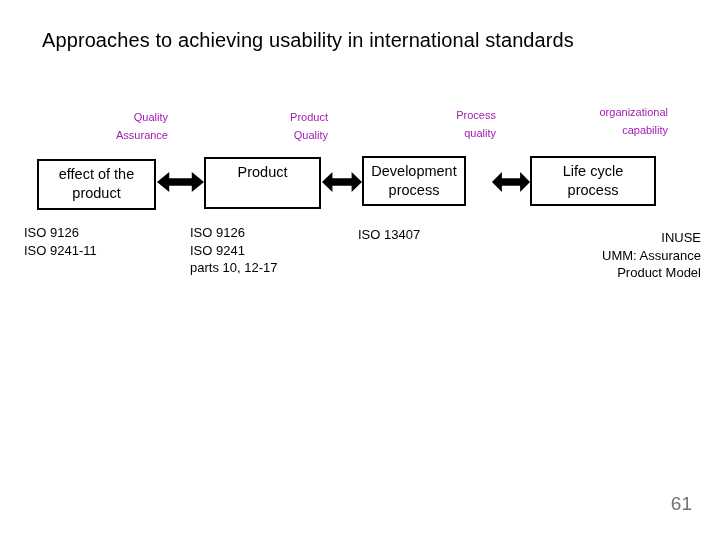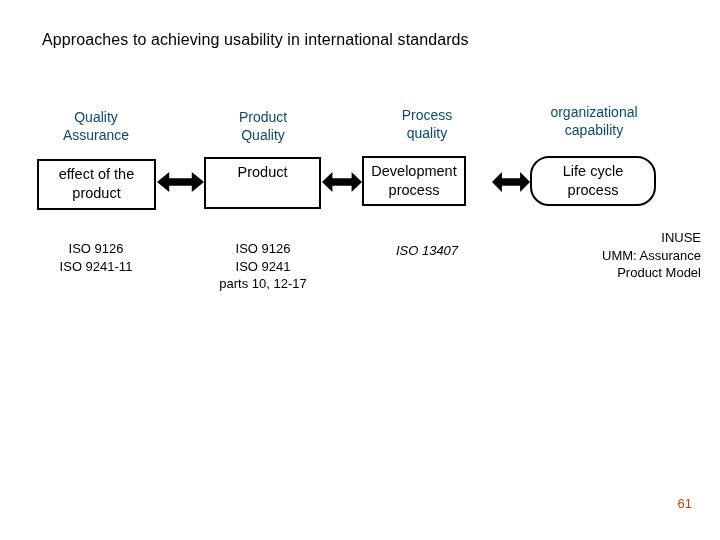--- a/index.html
+++ b/index.html
@@ -22,34 +22,34 @@
     inset: 0;
     background: #ffffff;
   }
 
   
   .slide-title {
     position: absolute;
     left: 42px;
     top: 28px;
     width: 650px;
-    font-size: 16px;
+    font-size: 20px;
     line-height: 24px;
     letter-spacing: 0.1px;
     white-space: nowrap;
     color: #000000;
   }
 
   
   .col-header {
     position: absolute;
-    font-size: 14px;
+    font-size: 11px;
     line-height: 18px;
-    text-align: center;
-    color: #0c4a6e;
+    text-align: right;
+    color: #a21caf;
   }
   .col-header .hline { display: block; }
 
   
   .node-box {
     position: absolute;
     border: 2.5px solid #000000;
     background: #ffffff;
     box-sizing: border-box;
     font-size: 14.5px;
@@ -69,53 +69,53 @@
   }
   .arrow svg { display: block; width: 100%; height: 100%; }
 
   
   .caption {
     position: absolute;
     font-size: 13px;
     line-height: 17.5px;
     color: #000000;
   }
-  .caption.center { text-align: center; margin-top: 16px; }
+  .caption.center { text-align: left; }
   .caption.left   { text-align: right; }
   .caption .cline { display: block; }
 
   
   .page-number {
     position: absolute;
     right: 28px;
     bottom: 28px;
-    font-size: 13px;
+    font-size: 19px;
     line-height: 16px;
-    color: #c2410c;
+    color: #737373;
     text-align: center;
   }
 
   
   #header-1 { left: 24px;  top: 108px; width: 144px; }
   #header-2 { left: 198px; top: 108px; width: 130px; }
   #header-3 { left: 358px; top: 106px; width: 138px; }
   #header-4 { left: 520px; top: 103px; width: 148px; }
 
   #box-1 { left: 37px;  top: 159px; width: 119px; height: 51px; }
   #box-2 { left: 204px; top: 157px; width: 117px; height: 52px; }
   #box-3 { left: 362px; top: 156px; width: 104px; height: 50px; }
-  #box-4 { left: 530px; top: 156px; width: 126px; height: 50px; border-radius: 19px; }
+  #box-4 { left: 530px; top: 156px; width: 126px; height: 50px; }
 
   #arrow-1 { left: 157px; top: 171px; width: 47px; }
   #arrow-2 { left: 322px; top: 171px; width: 40px; }
   #arrow-3 { left: 492px; top: 171px; width: 38px; }
 
   #caption-1 { left: 24px;  top: 224px; width: 144px; }
   #caption-2 { left: 190px; top: 224px; width: 146px; }
-  #caption-3 { left: 358px; top: 226px; width: 138px; font-style: italic; }
+  #caption-3 { left: 358px; top: 226px; width: 138px; }
   #caption-4 { left: 541px; top: 229px; width: 160px; }
 </style>
 </head>
 <body>
 
 <div class="slide">
 
   <div class="slide-title">Approaches to achieving usability in international standards</div>
 
   <div class="col-header" id="header-1">

